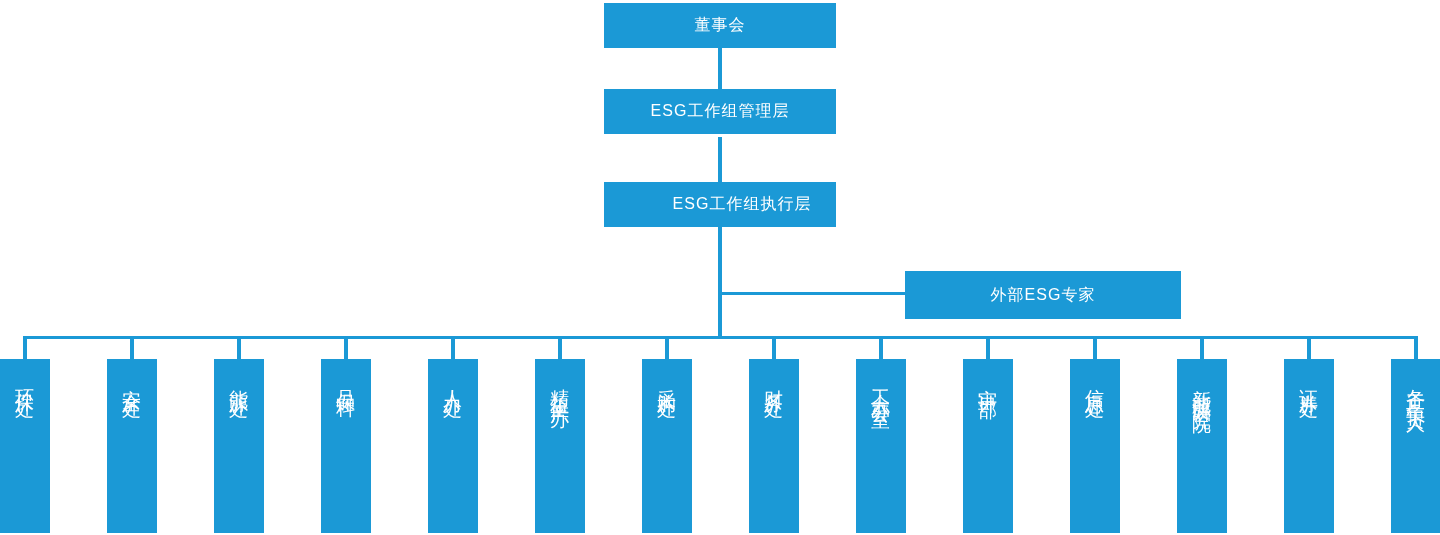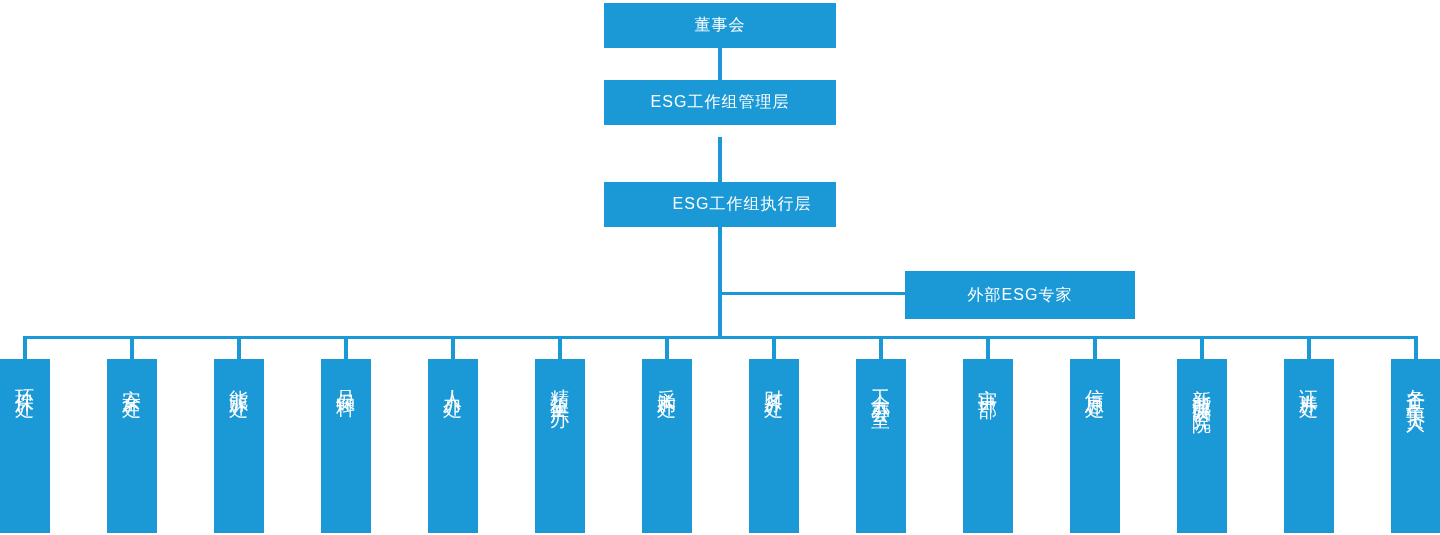--- a/index.html
+++ b/index.html
@@ -26,26 +26,26 @@
     letter-spacing: 1px;
     box-sizing: border-box;
   }
   .line {
     position: absolute;
     background: var(--accent, #1B99D6);
   }
   
   .node-board      { left: 604px; top: 3px;   width: 232px; height: 45px; }
   .conn-1          { left: 718px; top: 48px;  width: 4px;   height: 44px; }
-  .node-management { left: 604px; top: 80px;  width: 232px; height: 45px; }
+  .node-management { left: 604px; top: 89px;  width: 232px; height: 45px; }
   .conn-2          { left: 718px; top: 137px; width: 4px;   height: 45px; }
   .node-execution  { left: 604px; top: 182px; width: 232px; height: 45px; padding-left: 44px; }
   .trunk           { left: 718px; top: 227px; width: 4px;   height: 112px; }
   .branch-external { left: 722px; top: 292px; width: 183px; height: 3px; }
-  .node-external   { left: 905px; top: 271px; width: 230px; height: 48px; }
+  .node-external   { left: 905px; top: 271px; width: 276px; height: 48px; }
   .bottom-rail     { left: 23px;  top: 336px; width: 1395px; height: 3px; }
   
   .dept-drop {
     position: absolute;
     top: 339px;
     width: 4px;
     height: 20px;
     background: var(--accent, #1B99D6);
   }
   .dept-box {

